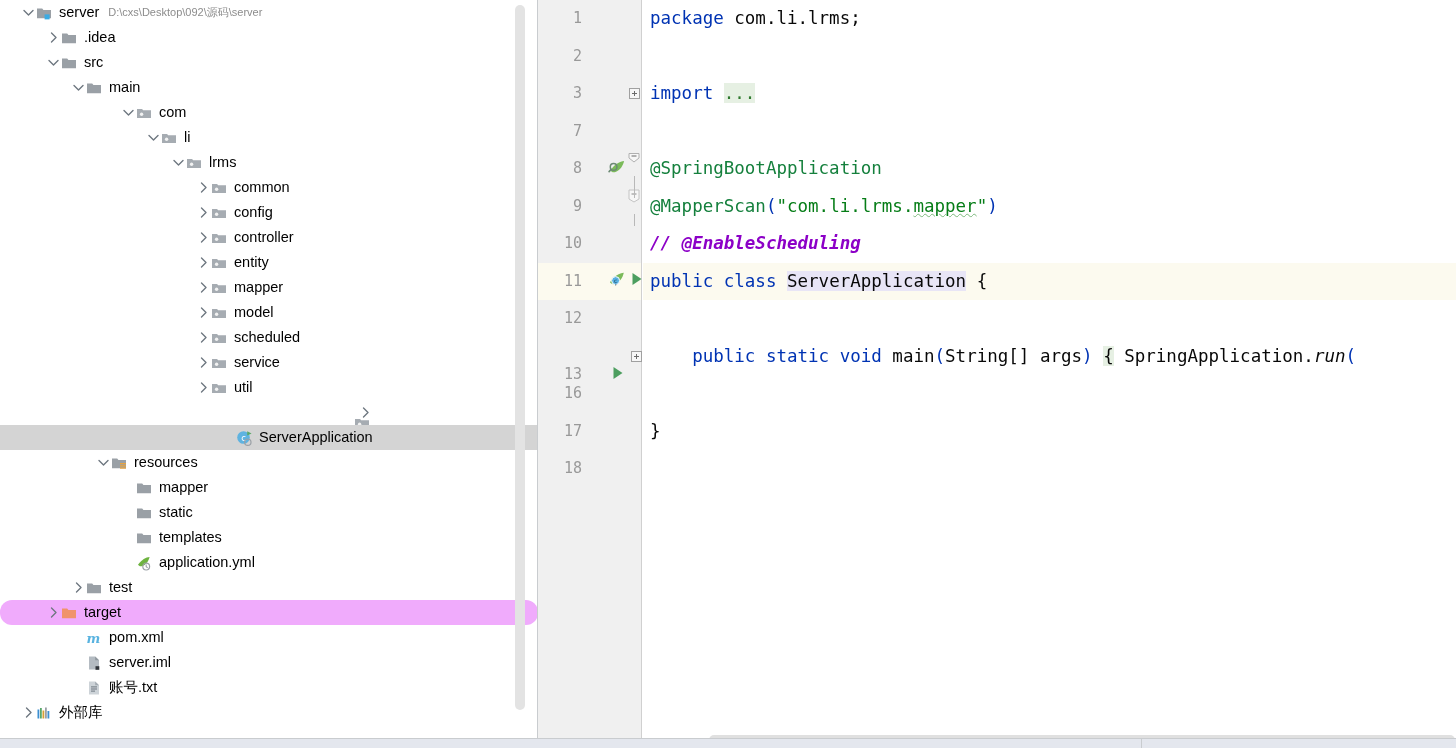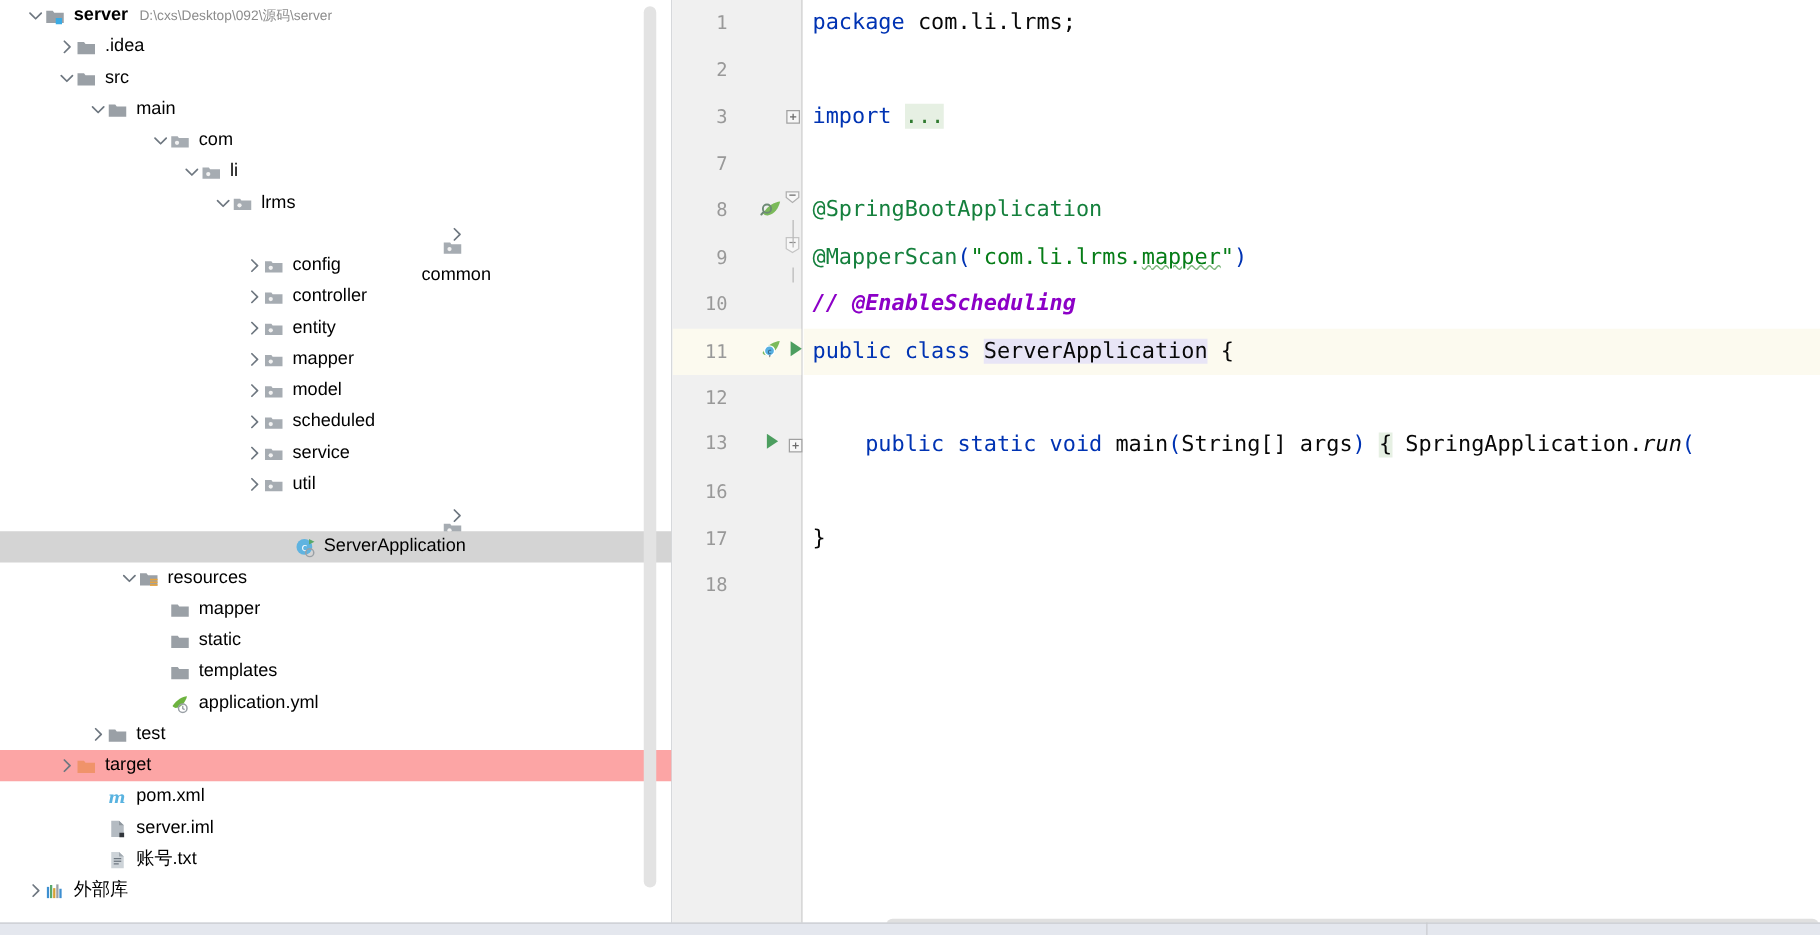--- a/index.html
+++ b/index.html
@@ -37,38 +37,38 @@
     position: relative;
     height: 25px;
     display: flex;
     align-items: center;
     white-space: nowrap;
     font-size: 14.5px;
     color: #000000;
     padding-right: 4px;
   }
   .row.selected { background: #d4d4d4; }
-  .row.hovered  { background: #fca5a5; }
+  .row.hovered  { background: #f0abfc; border-radius: 12px; }
 
   .arrow {
     width: 15px; height: 25px;
     flex: 0 0 15px;
     position: relative;
   }
   .arrow.none { }
   .arrow svg { position: absolute; left: 2px; top: 7px; }
 
   .ico {
     width: 18px; height: 16px;
     flex: 0 0 18px;
     position: relative;
     margin-right: 5px;
   }
   .lbl { line-height: 25px; }
-  .lbl.bold { font-weight: bold; text-align: center; }
+  .lbl.bold { font-weight: normal; text-align: center; }
   .path {
     color: #8c8c8c;
     margin-left: 9px;
     font-size: 11px;
   }
 
   
   #side-scroll-track {
     position: absolute;
     right: 6px; top: 0;
@@ -308,21 +308,21 @@
             <svg width="11" height="11" viewBox="0 0 11 11">
               <path d="M1 3.5 L5.5 8 L10 3.5" stroke="#6e7780" stroke-width="1.4" fill="none" stroke-linecap="round" stroke-linejoin="round"></path>
             </svg>
           </span>
           <span class="ico"><svg width="16" height="16" viewBox="0 0 16 16">
               <path d="M1 4h5.1l1 1.3H15v7.7H1z" fill="#a6acb2"></path>
               <circle cx="5.6" cy="9.2" r="1.7" fill="#f2f2f2"></circle>
             </svg></span>
           <span class="lbl">lrms</span>
         </div>
-        <div class="row" style="padding-left: 196px; flex-direction: column;">
+        <div class="row" style="padding-left: 196px;">
           <span class="arrow ">
             <svg width="11" height="11" viewBox="0 0 11 11">
               <path d="M3.5 1 L8 5.5 L3.5 10" stroke="#6e7780" stroke-width="1.4" fill="none" stroke-linecap="round" stroke-linejoin="round"></path>
             </svg>
           </span>
           <span class="ico"><svg width="16" height="16" viewBox="0 0 16 16">
               <path d="M1 4h5.1l1 1.3H15v7.7H1z" fill="#a6acb2"></path>
               <circle cx="5.6" cy="9.2" r="1.7" fill="#f2f2f2"></circle>
             </svg></span>
           <span class="lbl">common</span>
@@ -600,21 +600,21 @@
                 <path d="M7 14.2 L8.6 14.2 L7.8 16z" fill="#5a6a72"></path>
               </svg></span>
             <span><svg width="15" height="16" viewBox="0 0 15 16">
                 <path d="M3.5 2 L12.5 8 L3.5 14 Z" fill="#4c9e5f"></path>
               </svg></span>
           </span>
         </div>
         <div class="eline" style="top: 300px;">
           <span class="lnum">12</span>
         </div>
-        <div class="eline" style="top: 336px;">
+        <div class="eline" style="top: 356px;">
           <span class="lnum">13</span>
           <span class="gutter-icons" style="left: 72px;">
             <span><svg width="15" height="16" viewBox="0 0 15 16">
                 <path d="M3.5 2 L12.5 8 L3.5 14 Z" fill="#4c9e5f"></path>
               </svg></span>
           </span>
         </div>
         <div class="eline" style="top: 375px;">
           <span class="lnum">16</span>
         </div>

